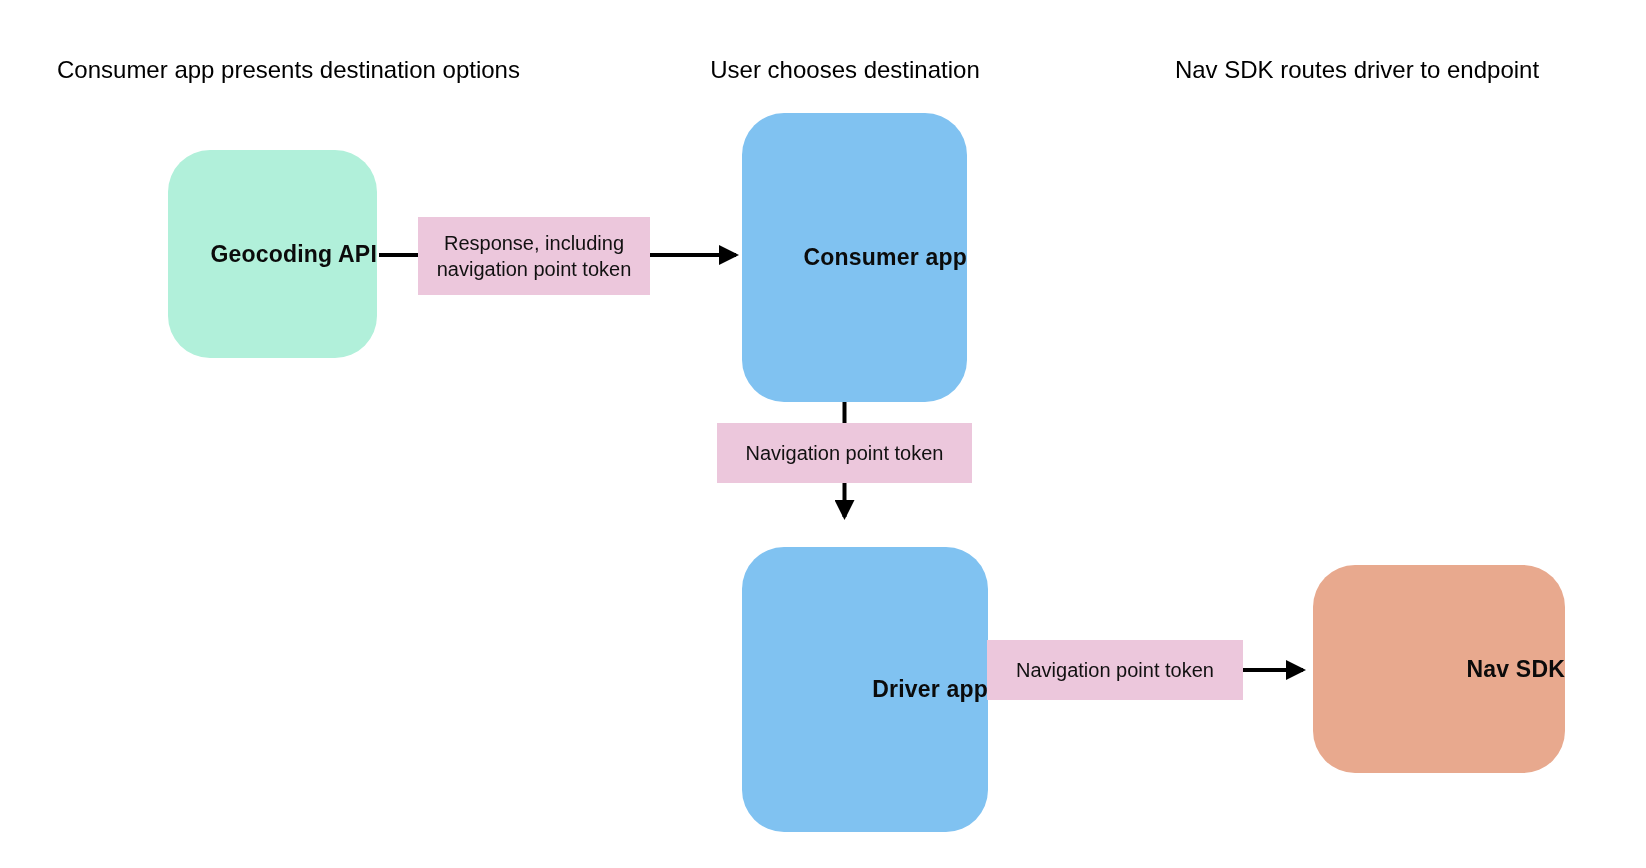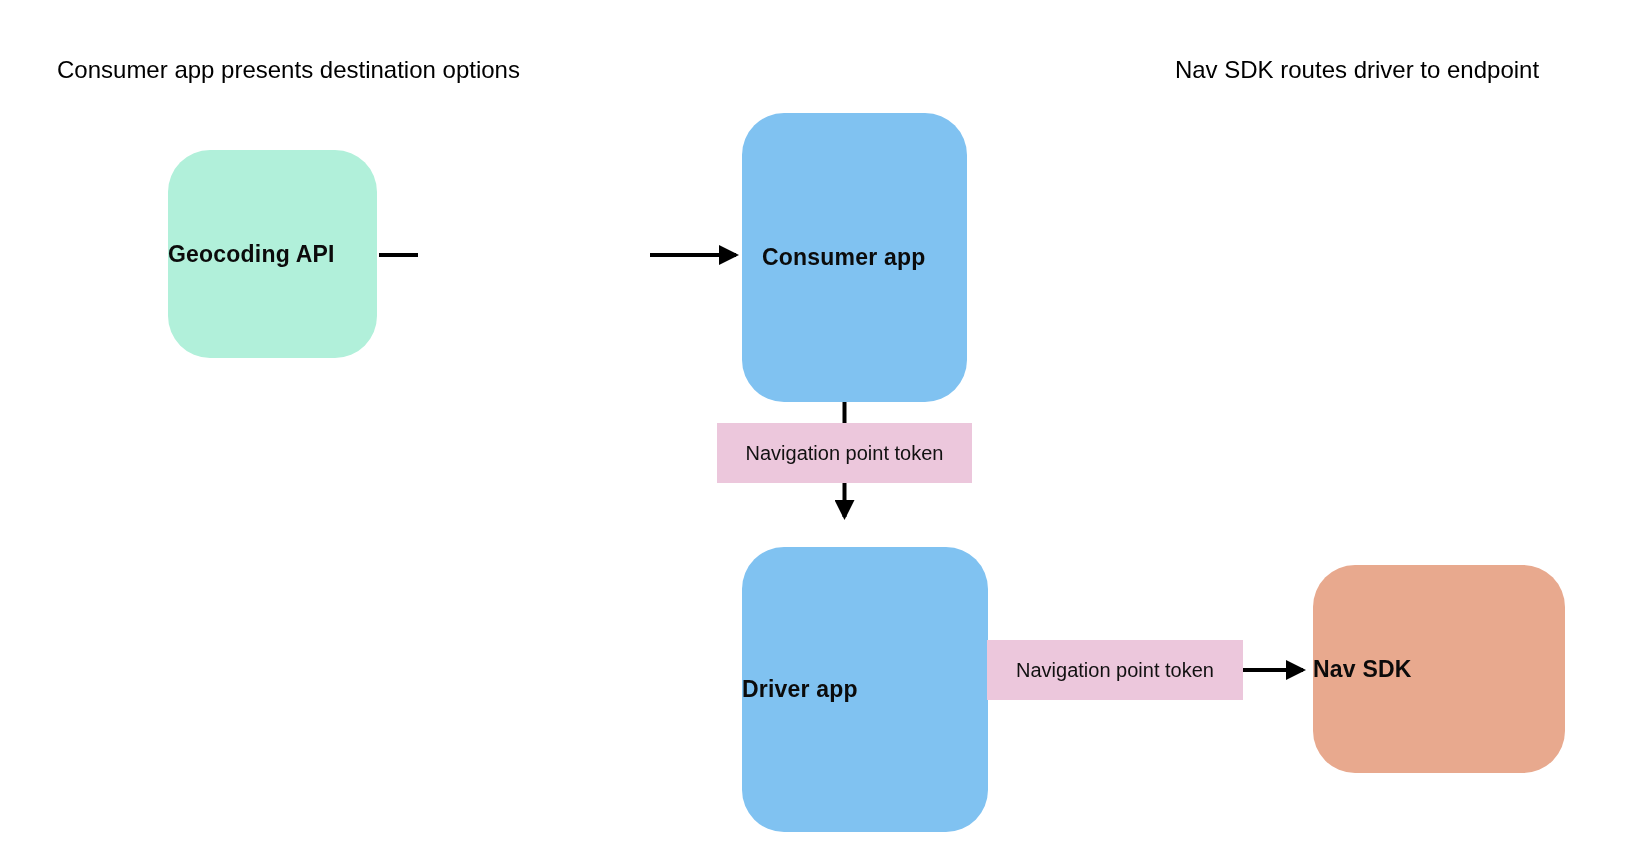--- a/index.html
+++ b/index.html
@@ -31,21 +31,21 @@
     white-space: nowrap;
   }
   .col-header.h1 { left: 57px; }
   .col-header.h2 { left: 845px;  transform: translateX(-50%); }
   .col-header.h3 { left: 1357px; transform: translateX(-50%); }
   .node {
     position: absolute;
     border-radius: 42px;
     display: flex;
     align-items: center;
-    justify-content: flex-start;
+    justify-content: flex-end;
     text-align: center;
   }
   .node .node-label {
     font-size: 23px;
     font-weight: bold;
     color: #0b0b0b;
     letter-spacing: 0.2px;
   }
   .node.geocoding { left: 168px;  top: 150px; width: 209px; height: 208px; }
   .node.consumer  { left: 742px;  top: 113px; width: 205px; height: 289px; padding-left: 20px; }
@@ -84,36 +84,38 @@
 
       <line x1="844.5" y1="402" x2="844.5" y2="423"></line>
       <line x1="844.5" y1="483" x2="844.5" y2="517" marker-end="url(#arrowhead)"></line>
 
       <line x1="948" y1="670" x2="987" y2="670"></line>
       <line x1="1243" y1="670" x2="1303" y2="670" marker-end="url(#arrowhead)"></line>
     </g>
   </svg>
 
   <div class="col-header h1">Consumer app presents destination options</div>
+  <div class="col-header h2">User chooses destination</div>
   <div class="col-header h3">Nav SDK routes driver to endpoint</div>
 
   <div class="node geocoding" style="background-color: rgb(177, 240, 218);">
     <span class="node-label">Geocoding API</span>
   </div>
 
   <div class="node consumer" style="background-color: rgb(128, 194, 241);">
     <span class="node-label">Consumer app</span>
   </div>
 
   <div class="node driver" style="background-color: rgb(128, 194, 241);">
     <span class="node-label">Driver app</span>
   </div>
 
   <div class="node navsdk" style="background-color: rgb(232, 169, 142);">
     <span class="node-label">Nav SDK</span>
   </div>
 
+  <div class="edge-label e1" style="background-color: rgb(236, 199, 220);">Response, including navigation point token</div>
 
   <div class="edge-label e2" style="background-color: rgb(236, 199, 220);">Navigation point token</div>
 
   <div class="edge-label e3" style="background-color: rgb(236, 199, 220);">Navigation point token</div>
 
 </div>
 
 </body></html>

